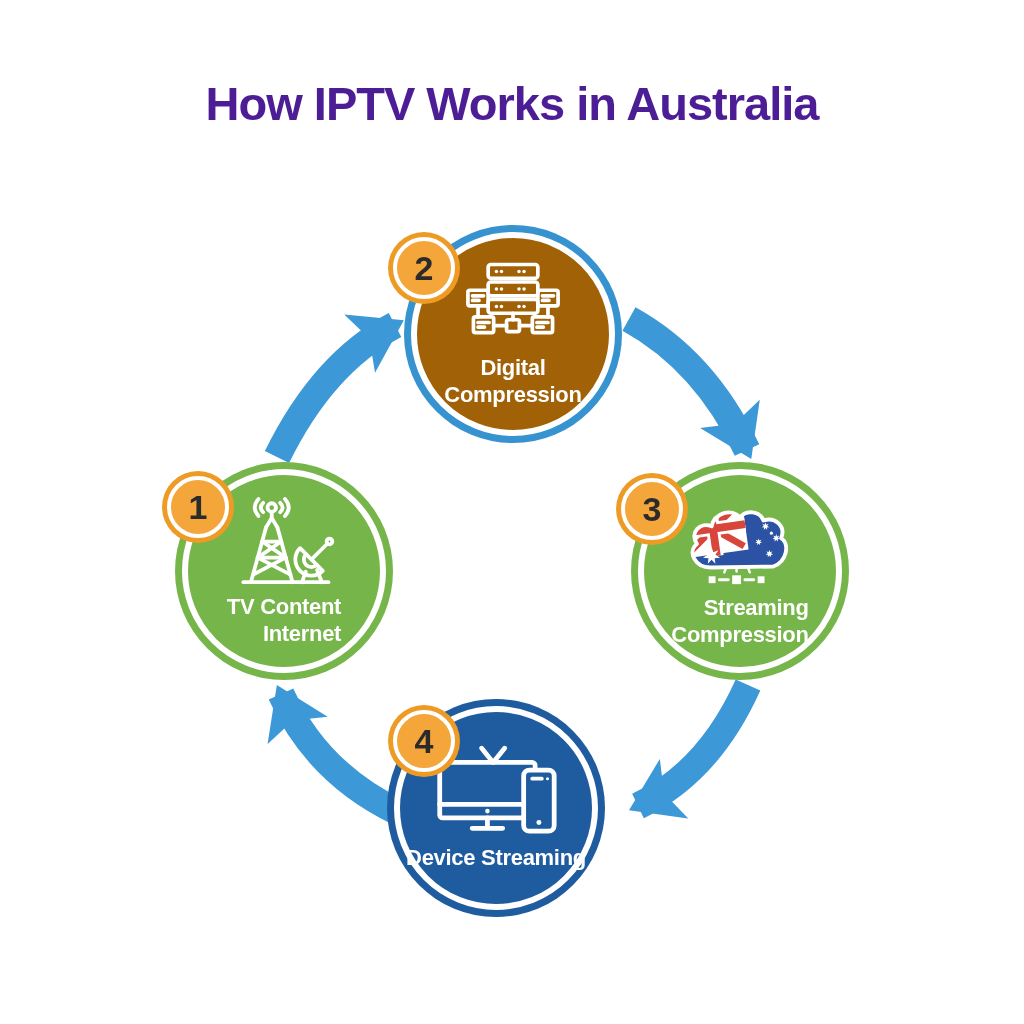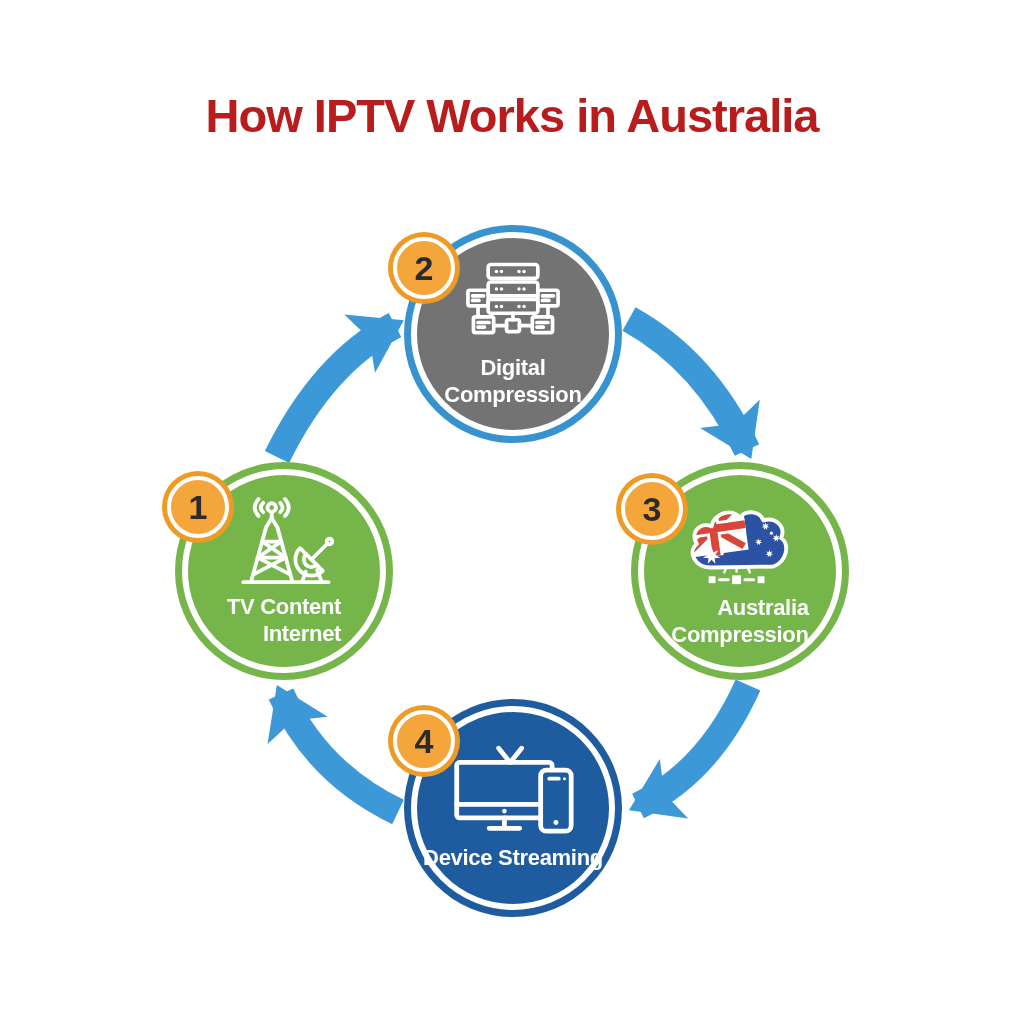--- a/index.html
+++ b/index.html
@@ -2,38 +2,38 @@
 <html><head>
 <meta charset="utf-8">
 <style>
   html,body{margin:0;padding:0;}
   body{
     width:1024px;height:1024px;position:relative;overflow:hidden;
     background:#ffffff;
     font-family:"Liberation Sans", sans-serif;
   }
   .title{
-    position:absolute;left:0;top:88px;width:1024px;
-    text-align:center;font-size:47px;font-weight:700;color:#b91c1c;
+    position:absolute;left:0;top:76px;width:1024px;
+    text-align:center;font-size:47px;font-weight:700;color:#4c1d95;
     letter-spacing:-1px;margin:0;
   }
   .arrows{position:absolute;left:0;top:0;z-index:1;}
   .node{
     position:absolute;width:192px;height:192px;border-radius:50%;
     border:6px solid #ffffff;
     display:flex;flex-direction:column;align-items:center;justify-content:center;
     z-index:2;text-align:center;
   }
-  .node--blue  {background:#737373;box-shadow:0 0 0 7px #3793D0;}
+  .node--blue  {background:#a16207;box-shadow:0 0 0 7px #3793D0;}
   .node--green {background:#76B549;box-shadow:0 0 0 7px #76B549;text-align:right;}
   .node--navy  {background:#1F5C9F;box-shadow:0 0 0 7px #1F5C9F;}
   .node--top   {left:411px;top:232px;}
   .node--left  {left:182px;top:469px;}
   .node--right {left:638px;top:469px;}
-  .node--bottom{left:411px;top:706px;}
+  .node--bottom{left:394px;top:706px;}
   .node-label{
     color:#ffffff;font-weight:700;font-size:22px;line-height:1.22;
     letter-spacing:-0.3px;margin-top:4px;
   }
   .node-label span{display:block;}
   .badge{
     position:absolute;width:54px;height:54px;border-radius:50%;
     background:#F4A63B;border:4px solid #ffffff;
     box-shadow:0 0 0 5px #EE9B26;
     display:flex;align-items:center;justify-content:center;
@@ -153,21 +153,21 @@
       <path d="M30 76 C14 76 6 60 16 52 C8 40 20 29 31 34 C34 20 52 15 60 25 C66 17 80 18 84 28 C96 24 107 34 102 46 C111 52 108 70 94 75 Z" stroke="#ffffff" stroke-width="4" stroke-linejoin="round"></path>
       <g stroke="#ffffff" stroke-width="3" stroke-linecap="round">
         <rect x="28" y="85" width="7" height="7" fill="#ffffff" stroke="none"></rect>
         <rect x="52" y="84" width="9" height="9" fill="#ffffff" stroke="none"></rect>
         <rect x="78" y="85" width="7" height="7" fill="#ffffff" stroke="none"></rect>
         <path d="M39 88.5 H48 M65 88.5 H74"></path>
         <path d="M44 81 L45.5 77 M56.5 80 V76 M70 81 L68.5 77" stroke-width="2.5"></path>
       </g>
     </svg>
     <div class="node-label">
-      <span>Australia</span>
+      <span>Streaming</span>
       <span>Compression</span>
     </div>
   </div>
 
   <div class="node node--navy node--bottom">
     <svg class="icon" width="124" height="96" viewBox="0 0 130 100" fill="none" stroke="#ffffff" stroke-width="5" stroke-linecap="round" stroke-linejoin="round">
       <path d="M50 3 L62 18 M74 3 L62 18"></path>
       <rect x="6" y="18" width="100" height="58" rx="3"></rect>
       <path d="M6 62 H106"></path>
       <circle cx="56" cy="69" r="2.4" fill="#ffffff" stroke="none"></circle>

